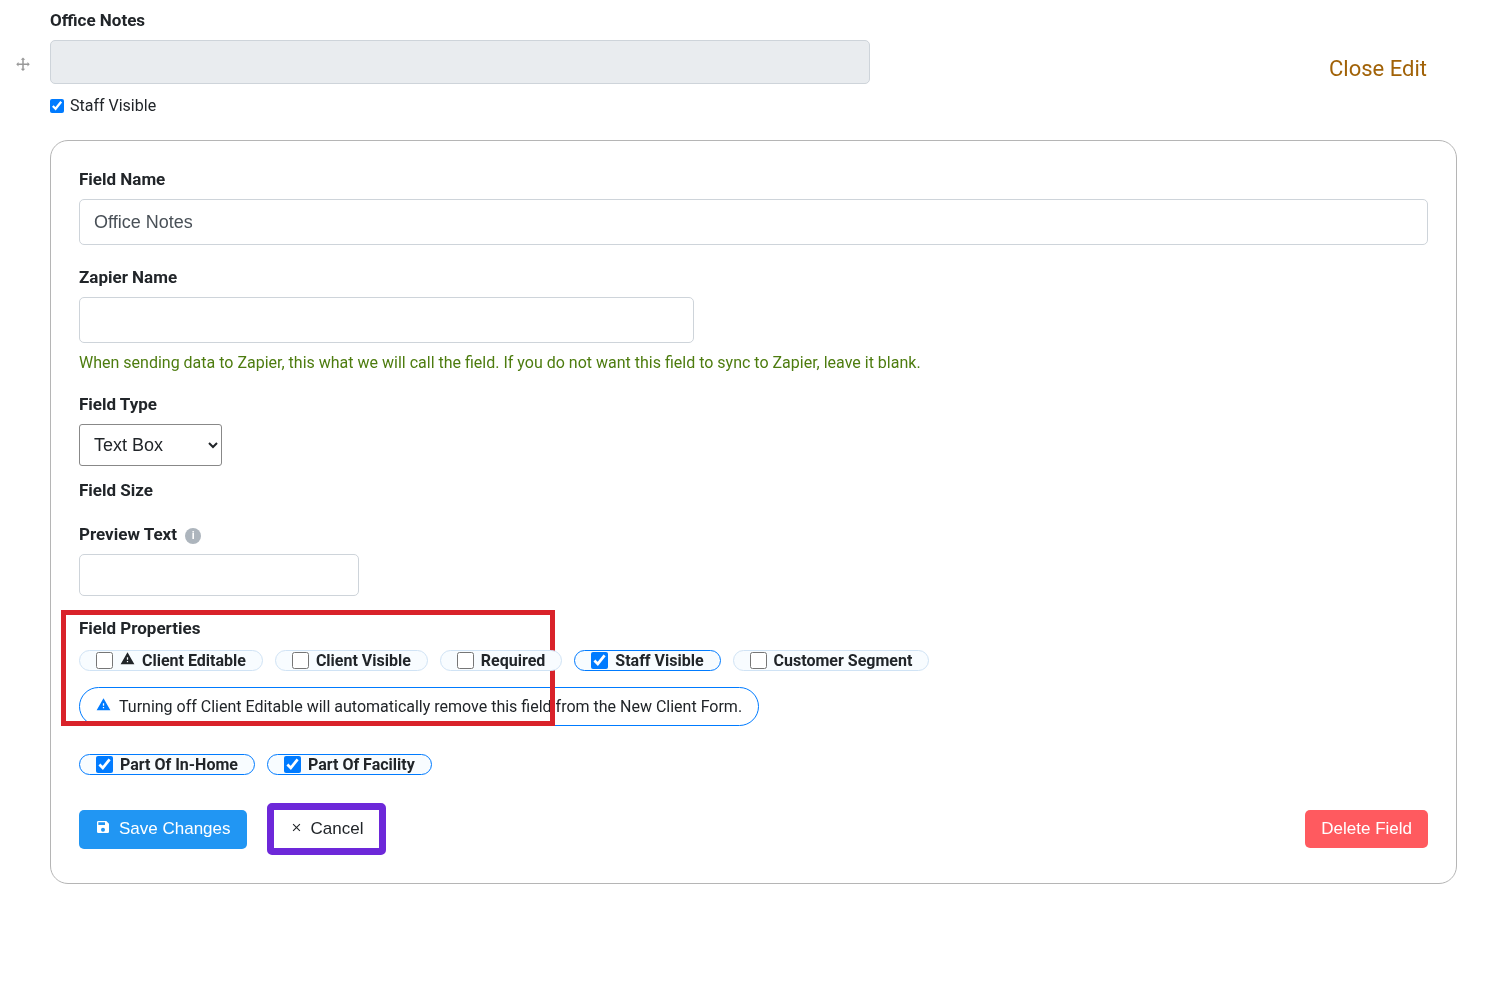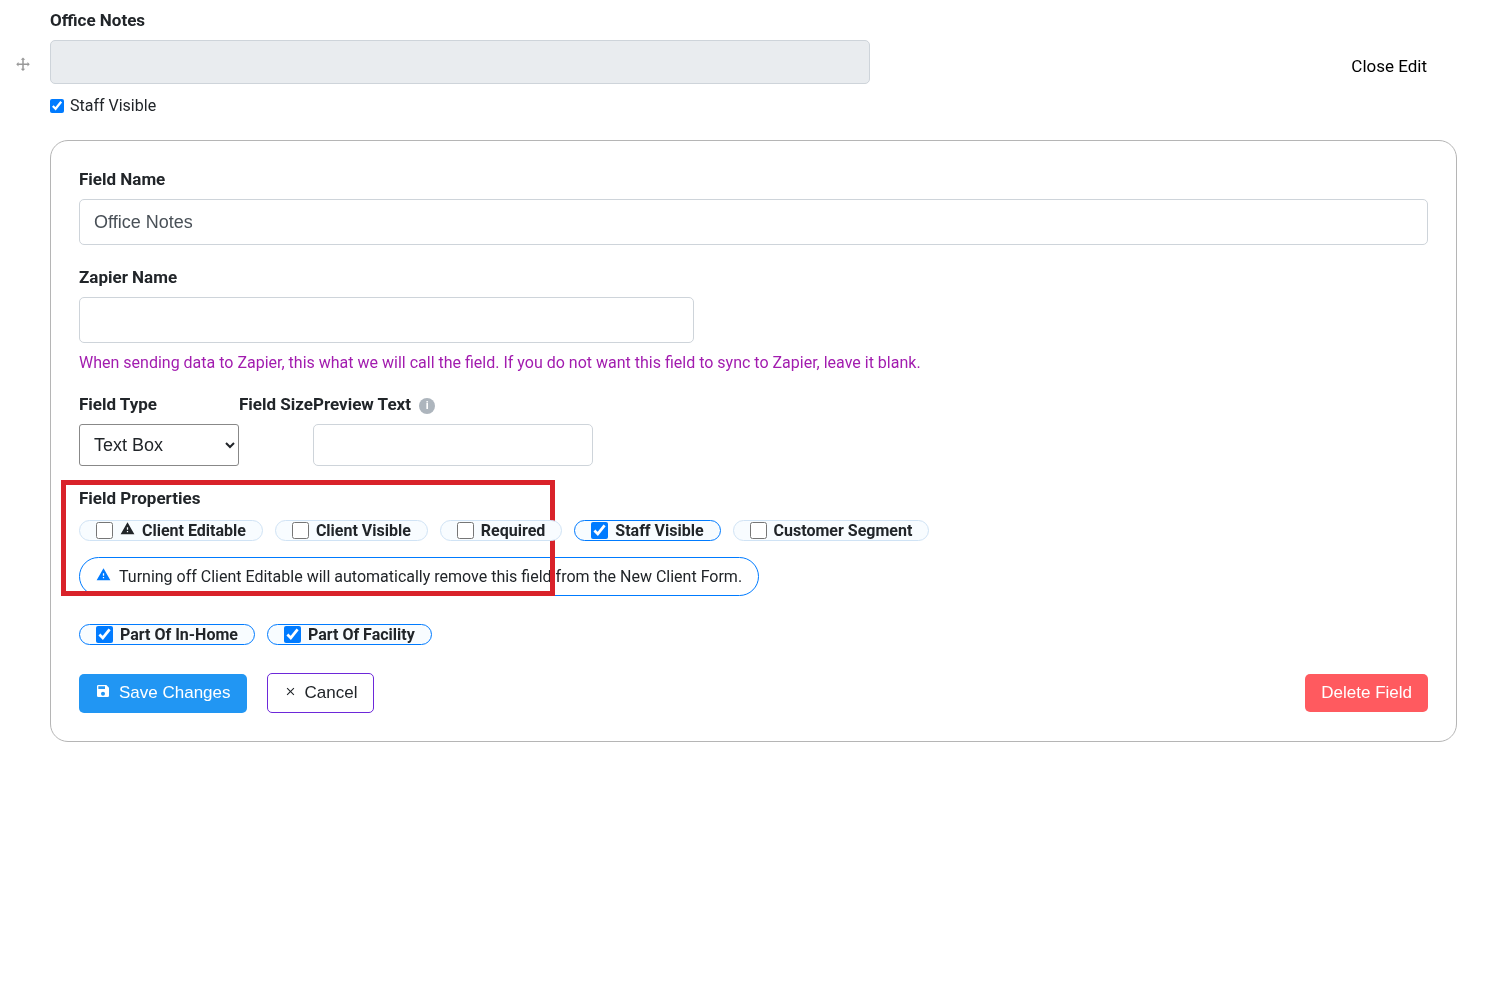--- a/index.html
+++ b/index.html
@@ -16,45 +16,45 @@
       position: absolute; left: -36px; top: 46px;
       color: #888; cursor: move;
     }
     .disabled-input {
       width: 820px; height: 44px;
       background: #e9ecef; border: 1px solid #ced4da;
       border-radius: 5px; padding: 8px 12px;
     }
     .close-edit-link {
       position: absolute; right: 30px; top: 46px;
-      color: #000000; font-size: 17px; cursor: pointer; text-decoration: none;
+      color: #a16207; font-size: 22px; cursor: pointer; text-decoration: none;
     }
     .staff-visible-check { margin-top: 12px; display: flex; align-items: center; gap: 6px; }
     .staff-visible-check input[type="checkbox"] { width: 14px; height: 14px; accent-color: #007bff; }
     .staff-visible-check label { font-size: 16px; }
     .edit-panel {
       border: 1px solid #b5b5b5; border-radius: 18px;
       padding: 28px; margin-top: 4px;
     }
     .form-group { margin-bottom: 22px; }
     .form-group-label { font-weight: 700; font-size: 17px; margin-bottom: 10px; display: block; }
     .text-input {
       width: 100%; height: 46px;
       border: 1px solid #ced4da; border-radius: 5px;
       padding: 8px 14px; font-size: 18px; color: #495057;
     }
     .text-input.narrow { width: 615px; }
-    .help-text { font-size: 16px; color: #a21caf; margin-top: 10px; }
-    .row-inline { display: flex; margin-bottom: 22px; }
+    .help-text { font-size: 16px; color: #4d7c0f; margin-top: 10px; }
+    .row-inline { display: flex; gap: 14px; margin-bottom: 22px; flex-direction: column; }
     .col-field { display: flex; flex-direction: column; }
     .select-input {
       height: 42px; border: 1px solid #888; border-radius: 3px;
       padding: 6px 10px; font-size: 18px; background: #fff; color: #212529;
     }
-    .select-input.field-type { width: 160px; }
+    .select-input.field-type { width: 143px; }
     .select-input.field-size { width: 170px; }
     .preview-text-input { height: 42px; width: 280px; border: 1px solid #ced4da; border-radius: 5px; padding: 6px 10px; }
     .info-icon { display: inline-block; width: 16px; height: 16px; background:#adb5bd; color:#fff; border-radius:50%; font-size:11px; font-weight:700; text-align:center; line-height:16px; margin-left:4px; vertical-align:middle; }
     .section-label { font-weight: 700; font-size: 17px; margin-bottom: 12px; }
     .highlight-box {
       position: absolute; border: 5px solid #d9222a;
       pointer-events: none;
     }
     .pill-row { display: flex; flex-wrap: wrap; gap: 12px; margin-bottom: 16px; position: relative; }
     .pill {
@@ -74,21 +74,21 @@
     }
     .warning-banner .warn-tri { color: #007bff; }
     .company-row { display: flex; gap: 12px; margin-bottom: 28px; }
     .button-row { display: flex; gap: 20px; align-items: center; }
     .btn {
       display: inline-flex; align-items: center; gap: 8px;
       padding: 9px 16px; border-radius: 5px; font-size: 17px;
       cursor: pointer; border: none;
     }
     .btn-primary { background: #2196f3; color: #fff; }
-    .btn-secondary { background: #fff; border: 1px solid #6d28d9; color: #212529; }
+    .btn-secondary { background: #fff; border: 7px solid #6d28d9; color: #212529; }
     .btn-danger { background: #ff5a5f; color: #fff; }
     .spacer-flex { flex: 1; }
     .field-props-container { position: relative; }
   </style>
 </head>
 <body>
 
 <div class="top-section">
   <span class="move-handle">
     <svg width="18" height="18" viewBox="0 0 24 24" fill="#999">

